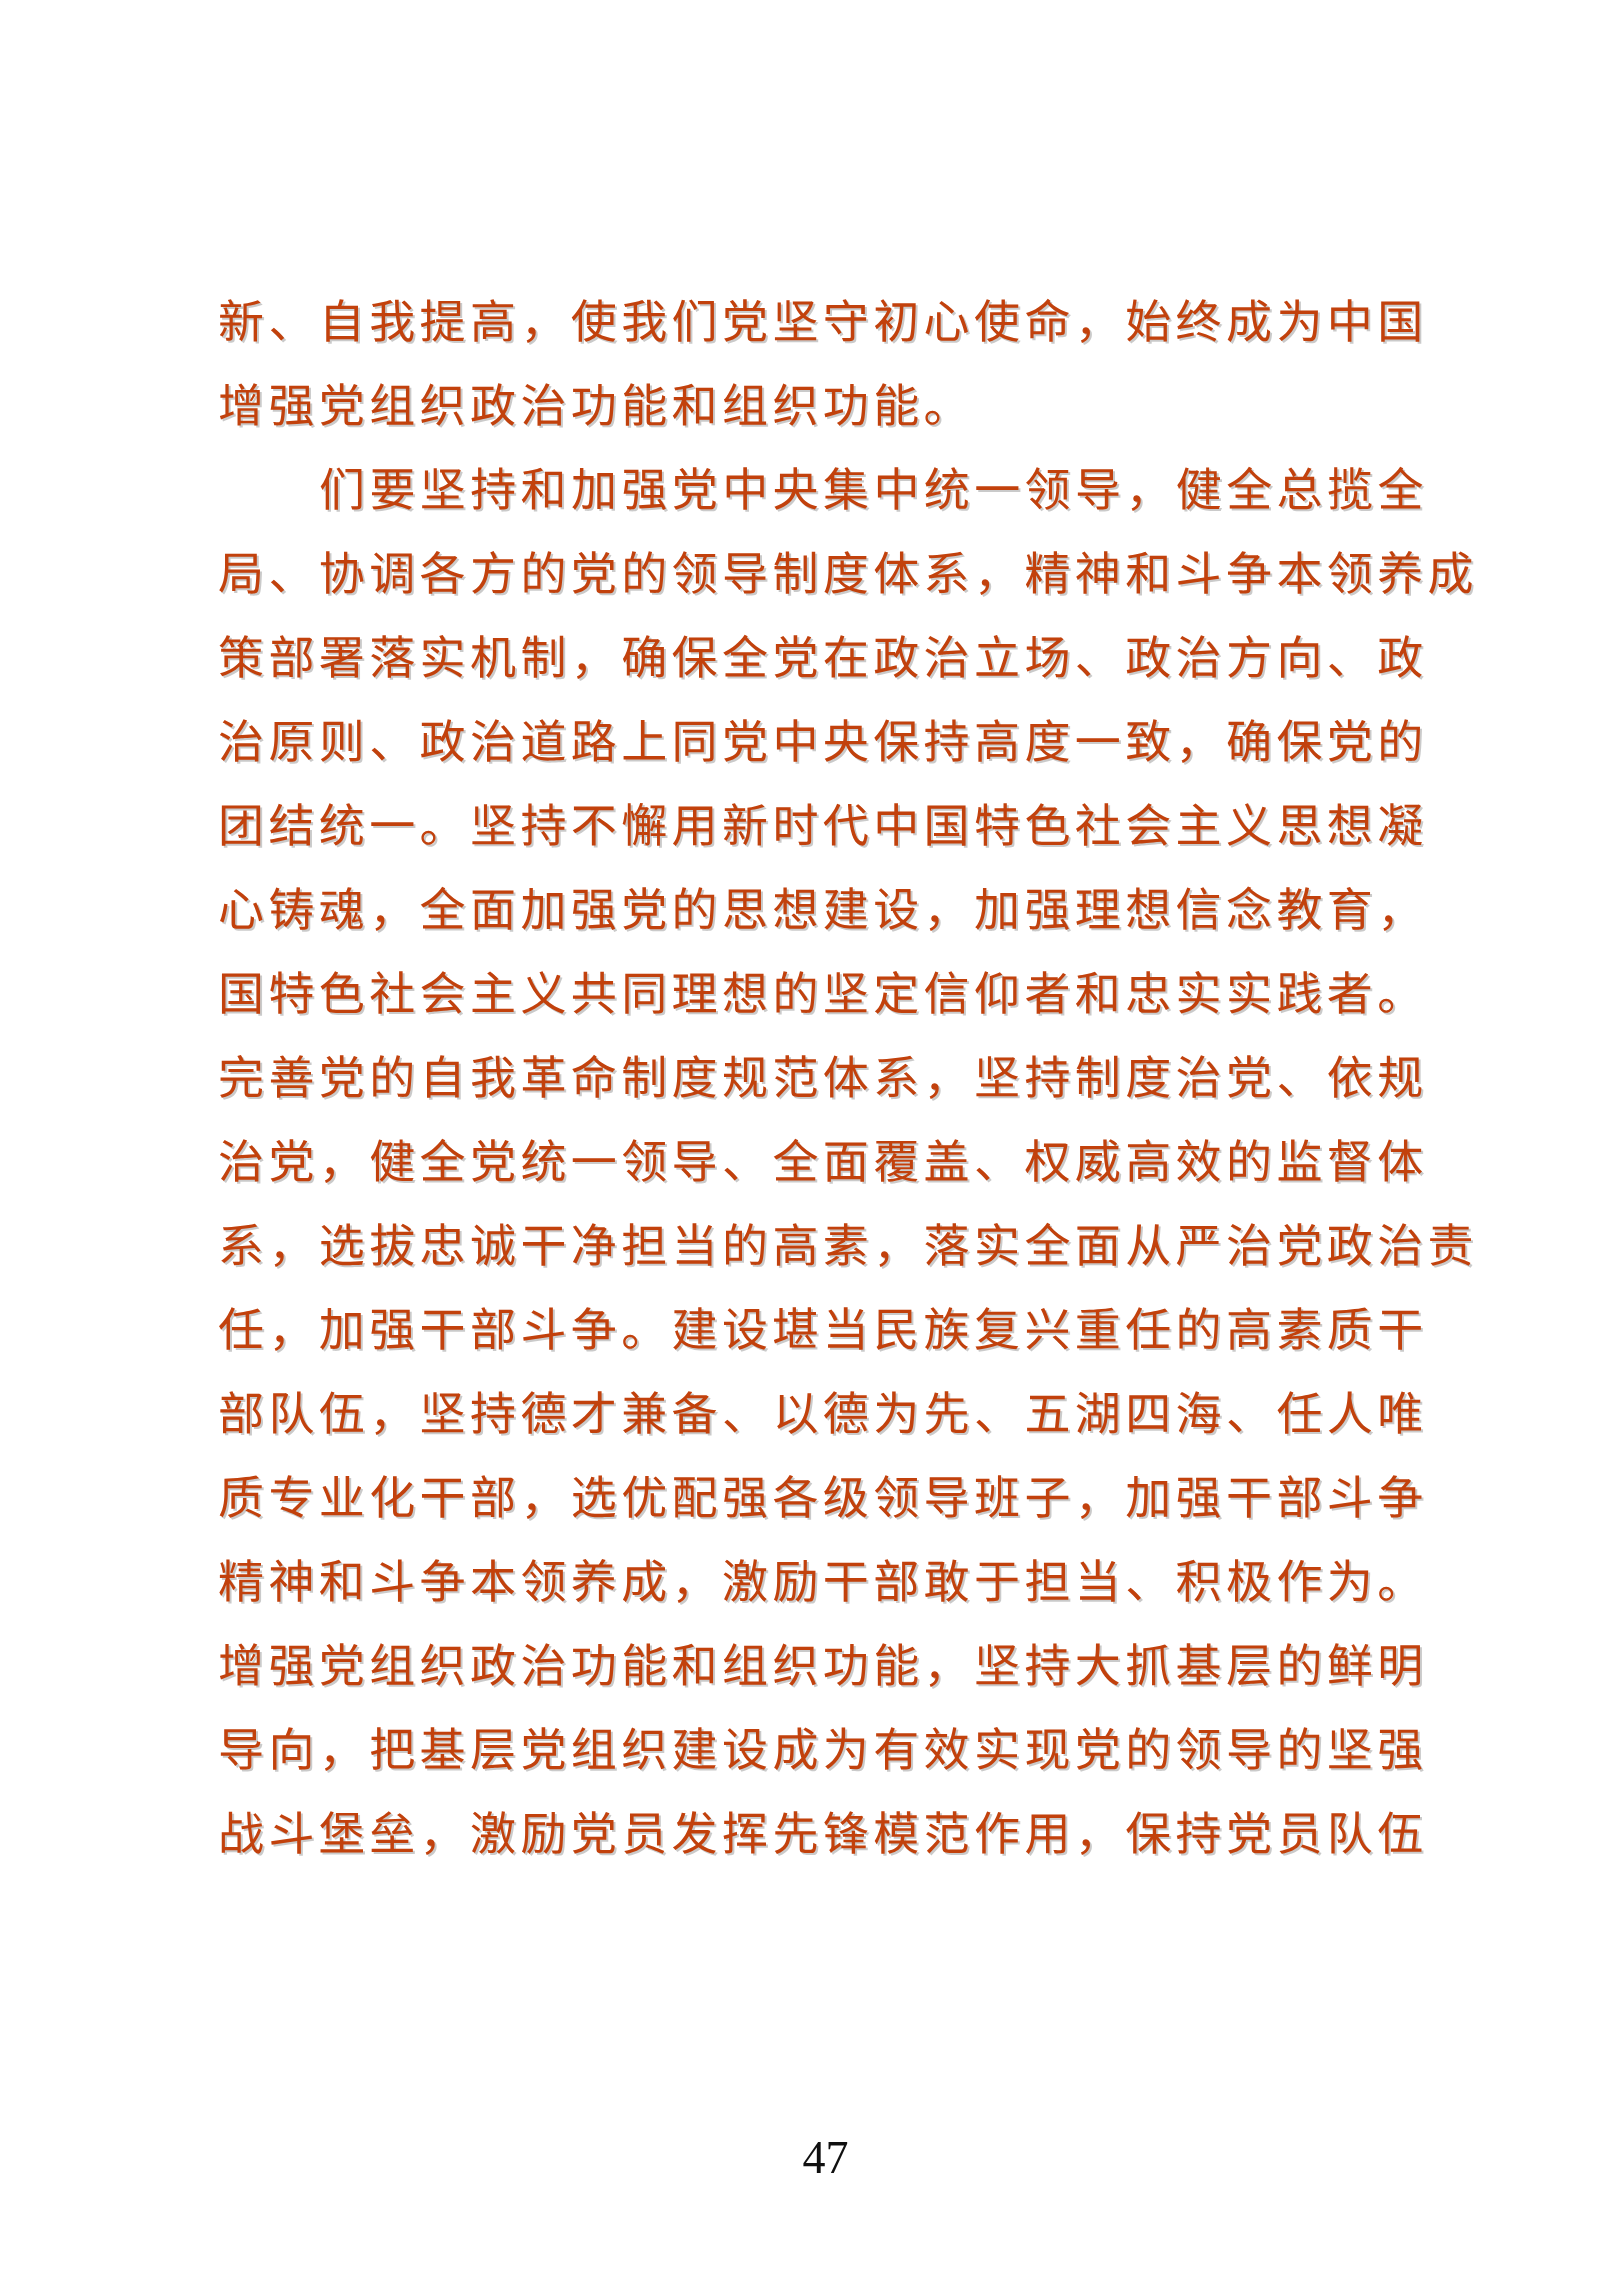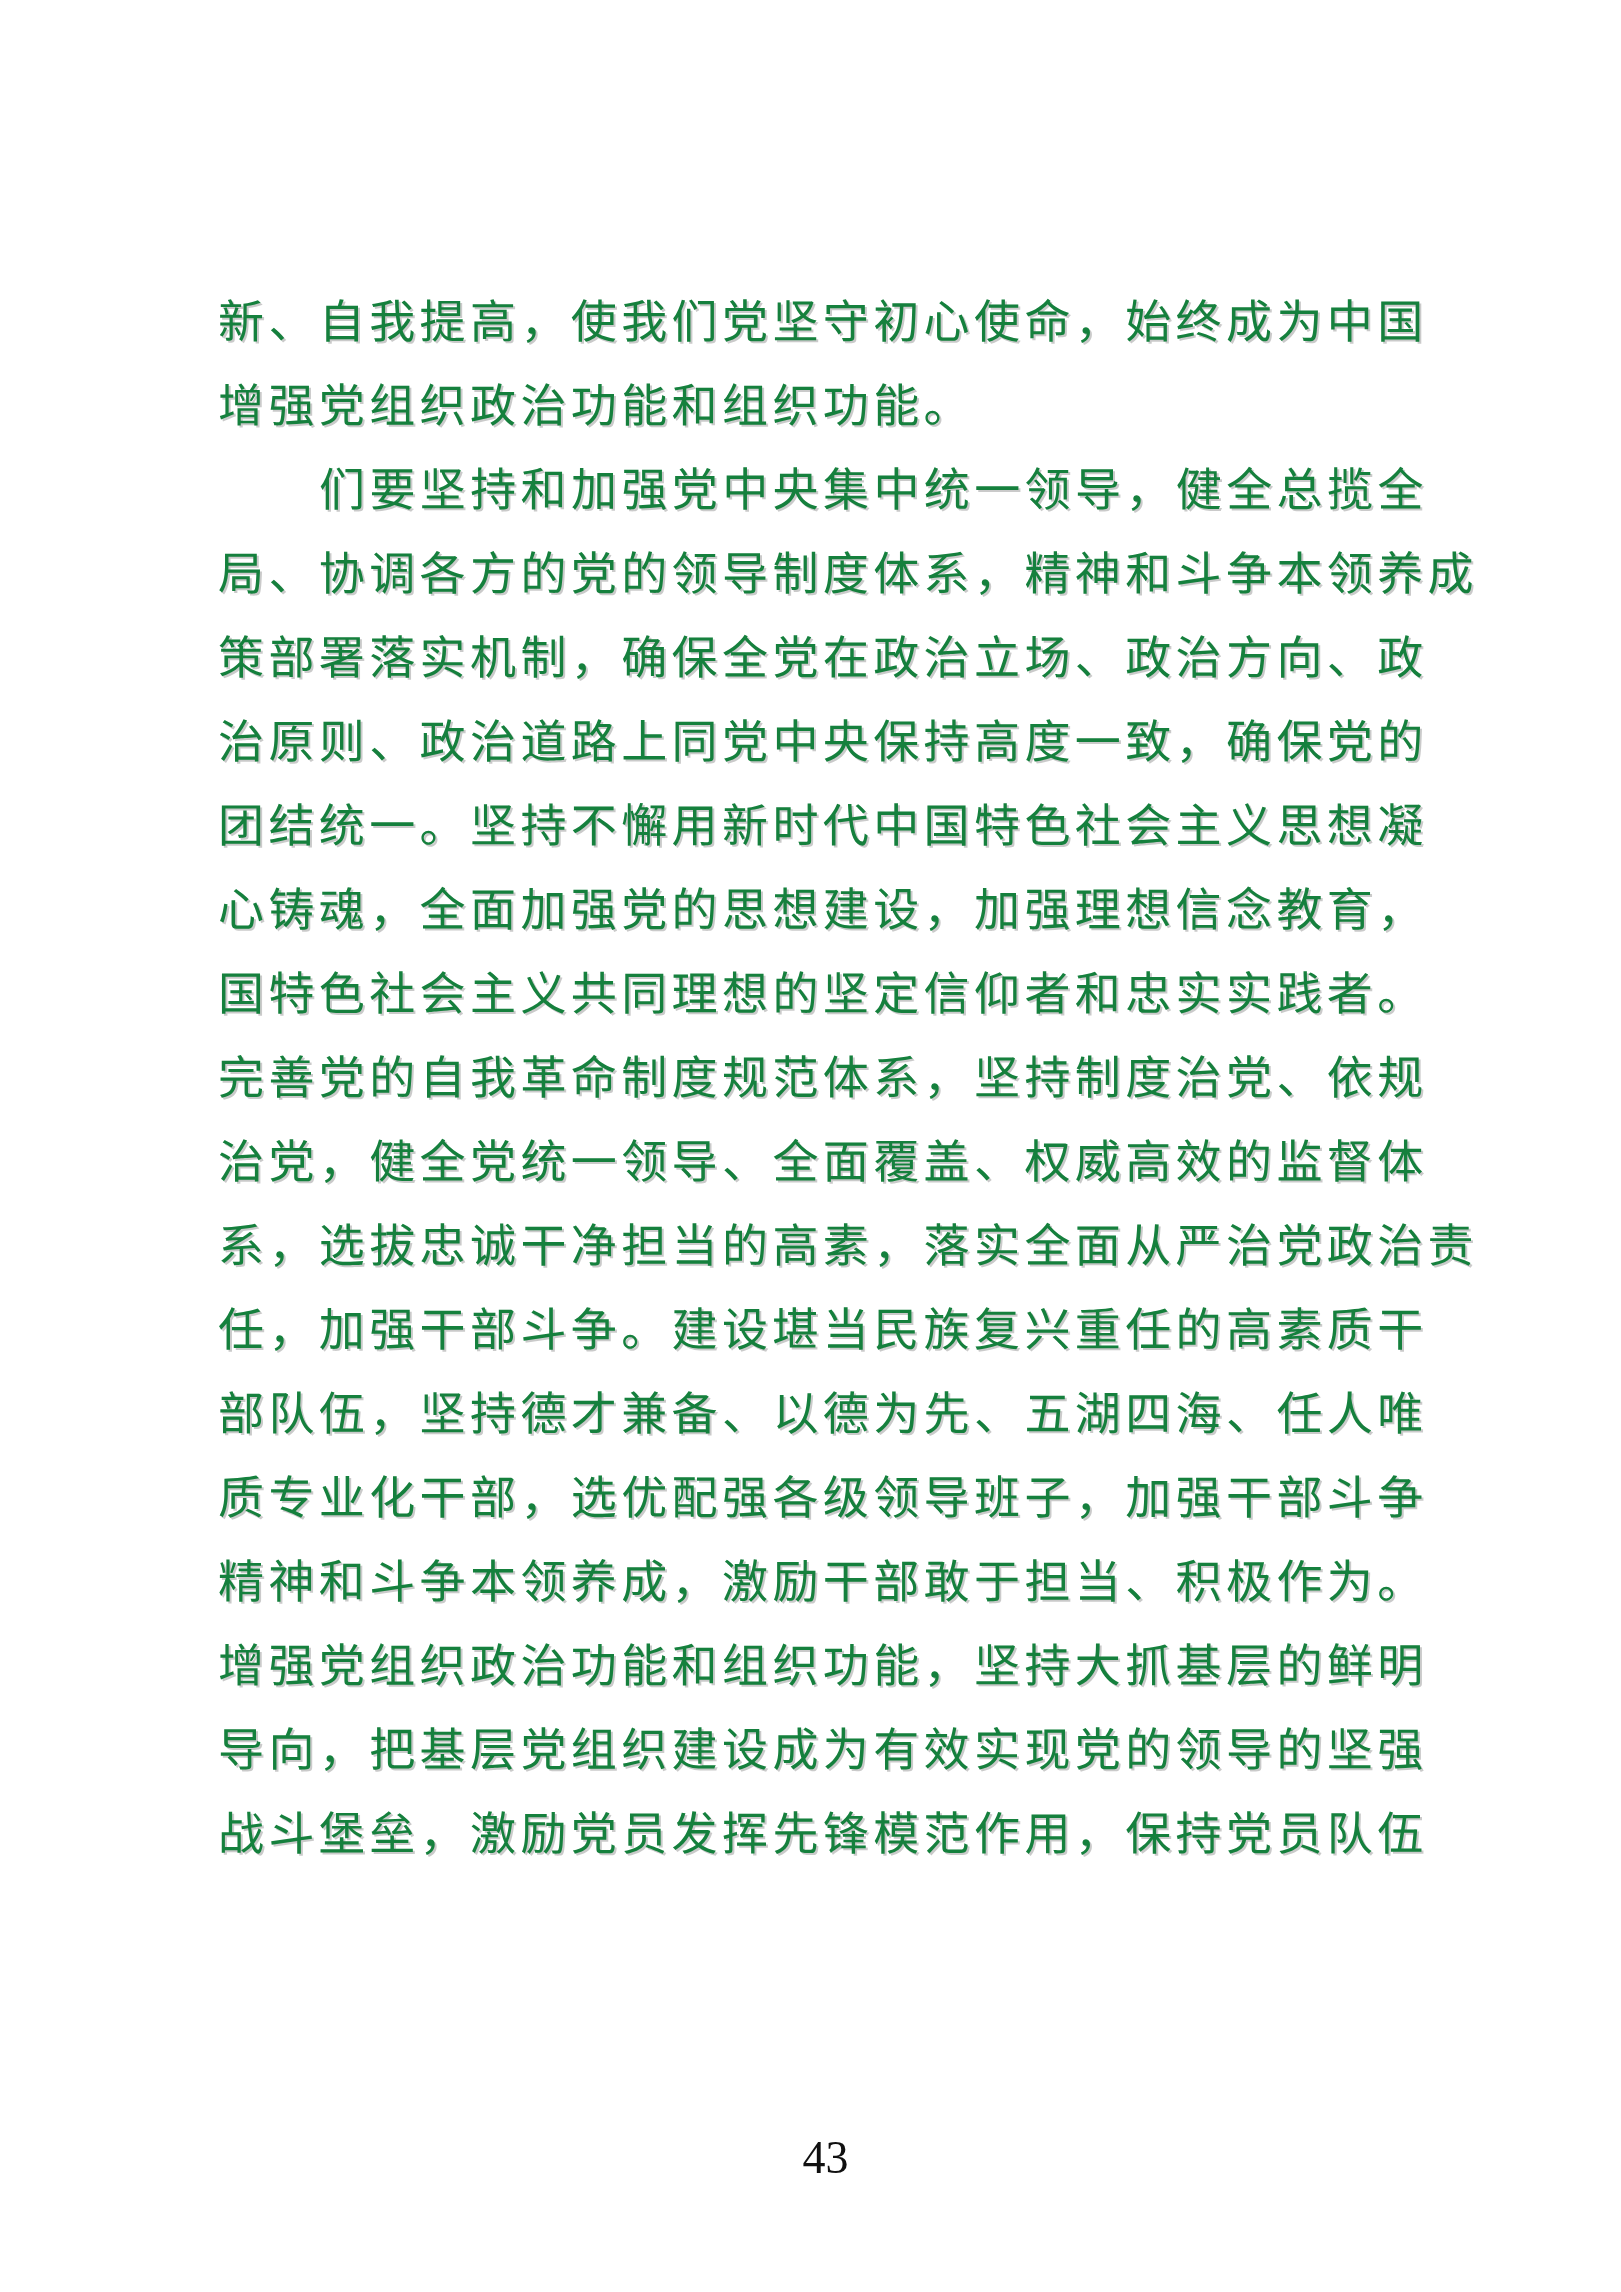--- a/index.html
+++ b/index.html
@@ -24,21 +24,21 @@
     left: 218px;
     top: 281px;
     width: 1215px;
   }
   .line {
     height: 84px;
     line-height: 84px;
     font-size: 46px;
     letter-spacing: 4.4px;
     white-space: nowrap;
-    color: #15803d;
+    color: #c2410c;
     font-weight: 500;
     text-shadow: 2px 2px 0 rgba(45,45,45,0.25);
   }
   .line.indent {
     text-indent: 101px;
   }
   .page-number {
     position: absolute;
     left: 218px;
     top: 2127px;
@@ -69,15 +69,15 @@
     <div class="line">系，选拔忠诚干净担当的高素，落实全面从严治党政治责</div>
     <div class="line">任，加强干部斗争。建设堪当民族复兴重任的高素质干</div>
     <div class="line">部队伍，坚持德才兼备、以德为先、五湖四海、任人唯</div>
     <div class="line">质专业化干部，选优配强各级领导班子，加强干部斗争</div>
     <div class="line">精神和斗争本领养成，激励干部敢于担当、积极作为。</div>
     <div class="line">增强党组织政治功能和组织功能，坚持大抓基层的鲜明</div>
     <div class="line">导向，把基层党组织建设成为有效实现党的领导的坚强</div>
     <div class="line">战斗堡垒，激励党员发挥先锋模范作用，保持党员队伍</div>
   </section>
 
-  <div class="page-number">43</div>
+  <div class="page-number">47</div>
 </main>
 
 
 </body></html>

